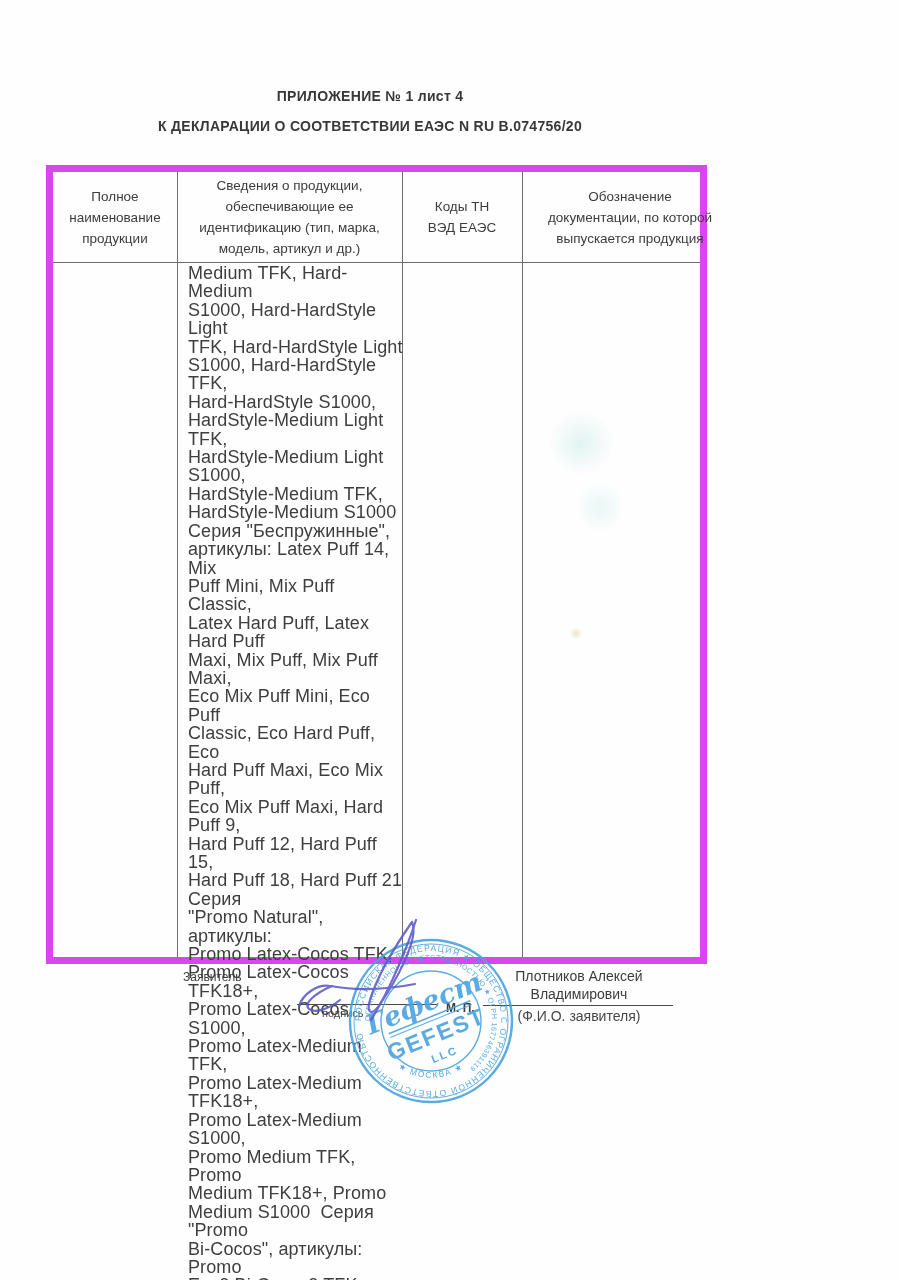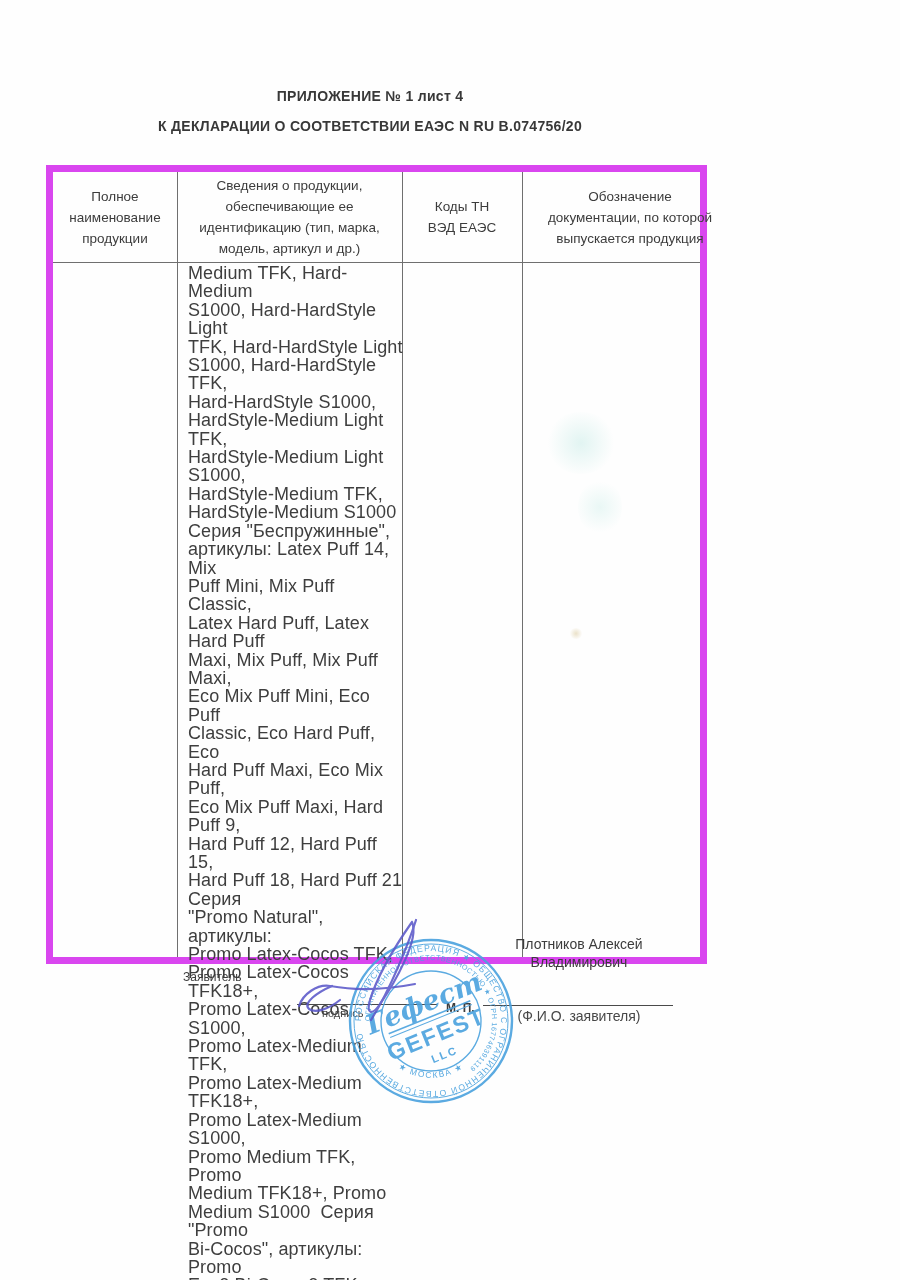--- a/index.html
+++ b/index.html
@@ -28,21 +28,21 @@
   .bodycell{
     position:absolute; left:135px; top:92px; width:215px;
     font-size:18px; line-height:18.4px; letter-spacing:.1px;
     white-space:pre-wrap; color:#3e3e3e;
   }
   
   .f-label{position:absolute; font-size:12px; color:#3c3c3c;}
   .rule{position:absolute; height:0; border-top:1px solid #4a4a4a;}
   .caption{position:absolute; font-size:11px; color:#474747;}
   .nameblock{
-    position:absolute; left:483px; top:936px; width:192px; text-align:center;
+    position:absolute; left:483px; top:968px; width:192px; text-align:center;
     font-size:14px; line-height:17.5px; color:#3c3c3c; white-space:pre-line;
   }
   .namecaption{position:absolute; left:483px; top:1008px; width:192px; text-align:center; font-size:14px; color:#474747;}
   
   .blob{position:absolute; border-radius:50%; pointer-events:none;}
   .blob1{left:545px; top:412px; width:72px; height:62px;
     background:radial-gradient(circle, rgba(140,215,205,.25), rgba(140,215,205,0) 70%);}
   .blob2{left:578px; top:478px; width:44px; height:58px;
     background:radial-gradient(circle, rgba(150,220,210,.20), rgba(150,220,210,0) 70%);}
   .blob3{left:569px; top:628px; width:14px; height:11px;

